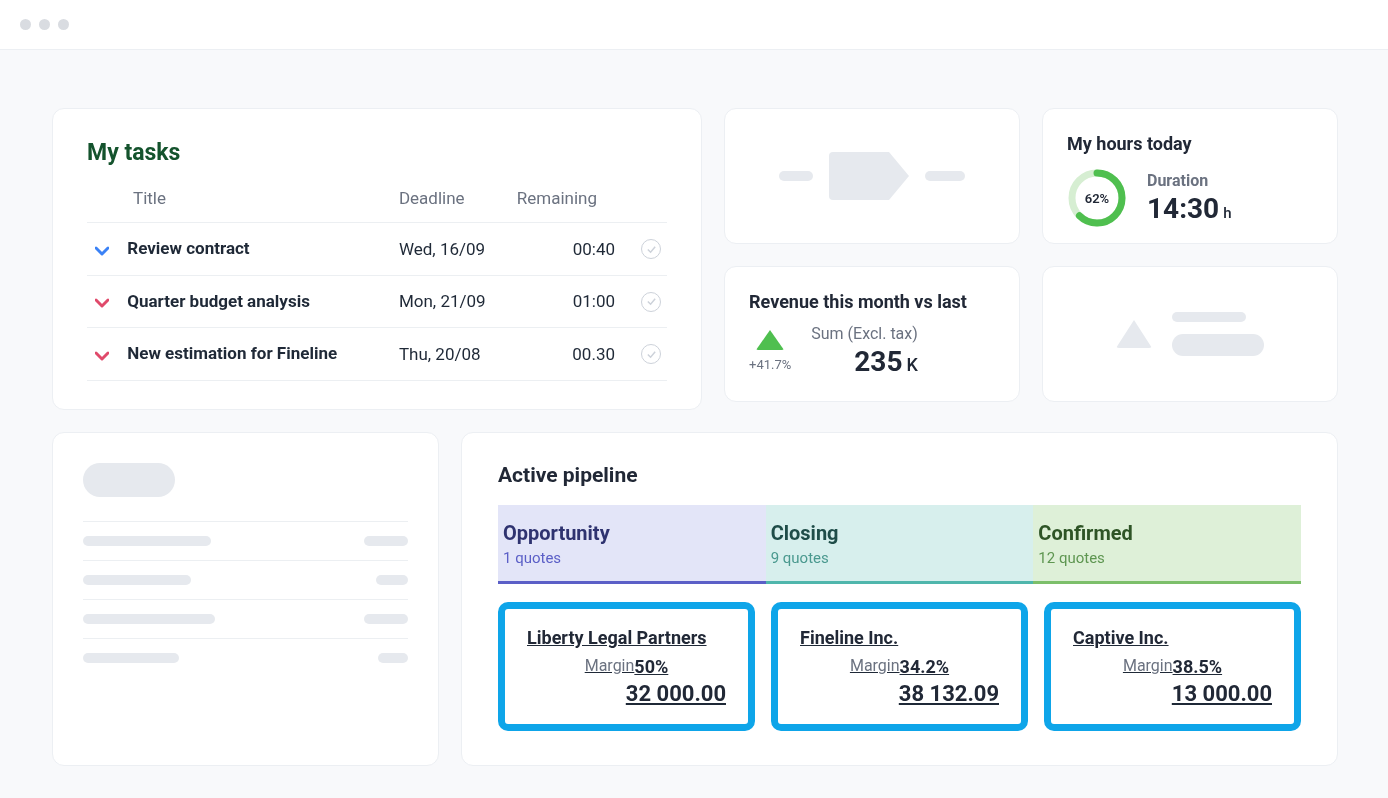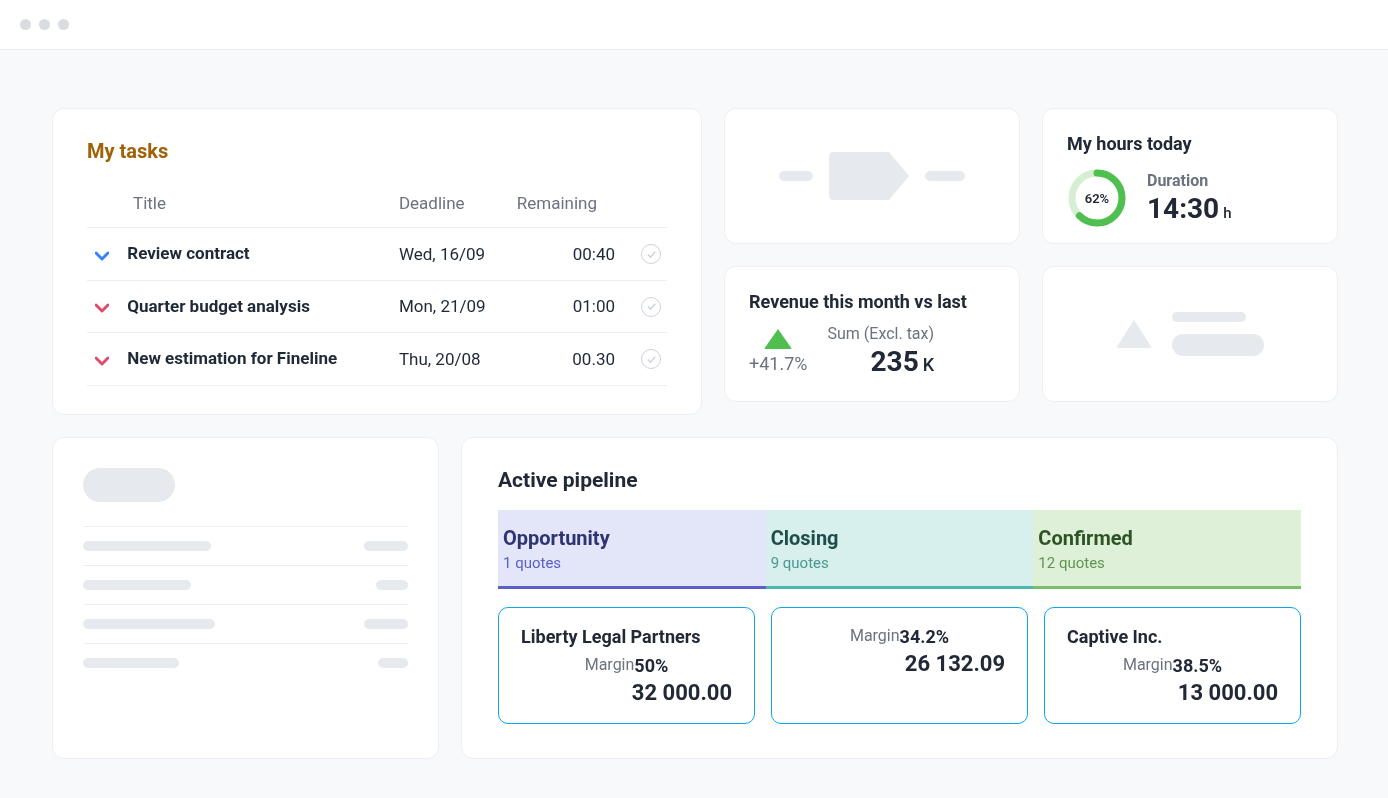--- a/index.html
+++ b/index.html
@@ -27,21 +27,21 @@
     grid-template-columns: 650px 296px 296px;
     gap: 22px;
   }
   .card {
     background: #ffffff;
     border: 1px solid #eceff3;
     border-radius: 12px;
   }
   
   .tasks { padding: 30px 34px 28px 34px; }
-  .tasks h2 { font-size: 20px; font-weight:700; color:#a16207; margin-bottom: 20px; }
+  .tasks h2 { font-size: 23px; font-weight:700; color:#14532d; margin-bottom: 12px; }
   .tasks-table { width:100%; border-collapse: collapse; }
   .tasks-table th {
     font-weight:400; color:#6b7280; font-size:17px; text-align:left;
     padding: 10px 6px 14px 6px; border-bottom:1px solid #eceff2;
   }
   .tasks-table th.col-title { padding-left:46px; }
   .tasks-table th.col-remaining { }
   .tasks-table td {
     padding: 15px 6px; border-bottom:1px solid #eceff2; font-size:17px;
   }
@@ -77,21 +77,21 @@
   .donut .pct { position:absolute; inset:0; display:flex; align-items:center; justify-content:center; font-size:13px; font-weight:600; color:#212836; }
   .hours-text .lbl { color:#6b7280; font-size:16px; margin-bottom:2px;font-weight:bold; }
   .hours-text .val { font-size:28px; font-weight:700; color:#212836; }
   .hours-text .val .unit { font-size:15px; font-weight:500; margin-left:4px; }
 
   
   .revenue h3 { font-size:18px; font-weight:700; color:#212836; margin-bottom:12px; }
   .revenue-body { display:flex; align-items:center; gap:20px; }
   .rev-delta { text-align:center; }
   .tri-up { width:0;height:0;border-left:14px solid transparent;border-right:14px solid transparent;border-bottom:20px solid #4fbf4f; margin:0 auto 4px auto; border-radius:2px;}
-  .rev-delta span { font-size:18px; color:#6b7280; }
+  .rev-delta span { font-size:13px; color:#6b7280; }
   .rev-text .lbl { color:#6b7280; font-size:16px; margin-bottom:2px; }
   .rev-text .val { font-size:28px; font-weight:700; color:#212836;text-align:right; }
   .rev-text .val .unit { font-size:18px; font-weight:500; margin-left:4px; }
 
   
   .ph-card { display:flex; align-items:center; justify-content:center; gap:20px; height:136px;}
   .ph-tri { width:0;height:0;border-left:18px solid transparent;border-right:18px solid transparent;border-bottom:28px solid #e6e9ee; border-radius:3px;}
   .ph-lines { display:flex; flex-direction:column; gap:12px; }
   .ph-line { height:10px; border-radius:6px; background:#e6e9ee; }
   .ph-pill { height:22px; width:92px; border-radius:12px; background:#e6e9ee; }
@@ -126,21 +126,21 @@
   .stage.opp .name { color:#2f3370; }
   .stage.opp .sub { color:#5b5fc7; }
   .stage.clo { background:#d7efed; border-color:#4fb6ac; }
   .stage.clo .name { color:#1f4d49; }
   .stage.clo .sub { color:#4a998f; }
   .stage.con { background:#def0d8; border-color:#7cbf6a; }
   .stage.con .name { color:#2e5426; }
   .stage.con .sub { color:#5e9651; }
 
   .pipeline-cards { display:grid; grid-template-columns:1fr 1fr 1fr; gap:16px; margin-top:18px; }
-  .pcard { border:1px solid #0ea5e9; border-radius:10px; padding:18px 22px; }
+  .pcard { border:7px solid #0ea5e9; border-radius:10px; padding:18px 22px;text-decoration:underline; }
   .pcard .company { font-size:18px; font-weight:700; color:#212836; margin-bottom:8px;}
   .pcard .mrow { display:flex; justify-content:center; font-size:16px; color:#6b7280; margin-bottom:4px;}
   .pcard .mrow .pct { font-weight:700; color:#212836; font-size:18px;}
   .pcard .amount { text-align:right; font-size:22px; font-weight:700; color:#212836; }
 </style>
 </head>
 <body>
 
 <div class="titlebar">
   <span class="dot"></span>
@@ -311,25 +311,26 @@
       <div class="pipeline-cards">
         <div class="pcard">
           <div class="company">Liberty Legal Partners</div>
           <div class="mrow">
               <span>Margin</span>
               <span class="pct">50%</span>
             </div>
           <div class="amount">32 000.00</div>
         </div>
         <div class="pcard">
+          <div class="company">Fineline Inc.</div>
           <div class="mrow">
               <span>Margin</span>
               <span class="pct">34.2%</span>
             </div>
-          <div class="amount">26 132.09</div>
+          <div class="amount">38 132.09</div>
         </div>
         <div class="pcard">
           <div class="company">Captive Inc.</div>
           <div class="mrow">
               <span>Margin</span>
               <span class="pct">38.5%</span>
             </div>
           <div class="amount">13 000.00</div>
         </div>
       </div>

